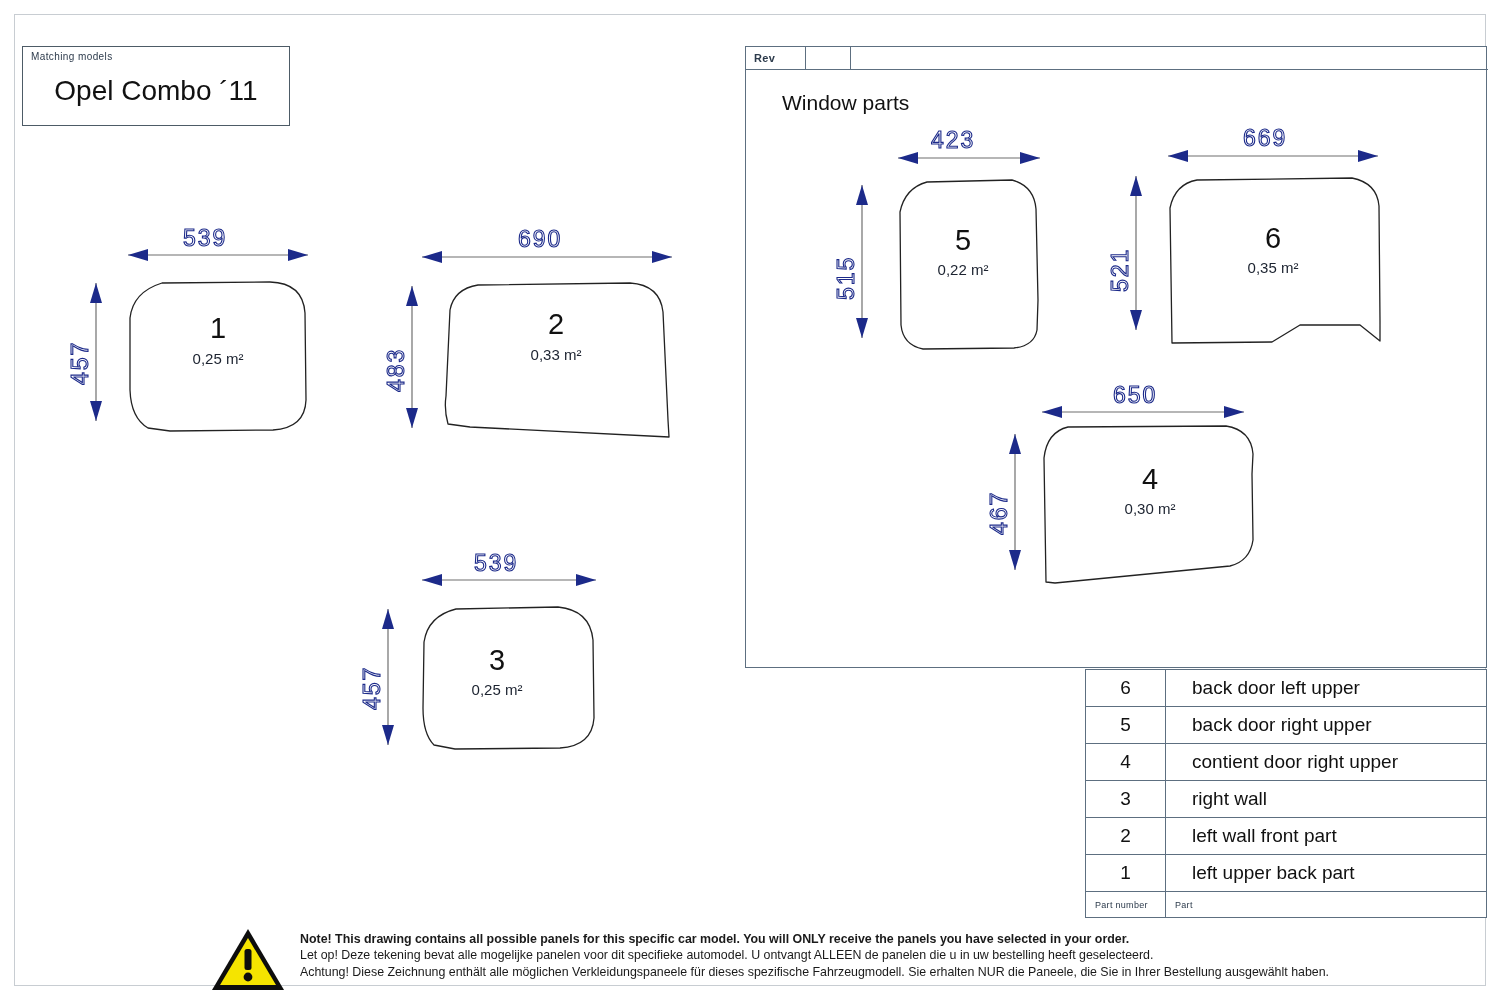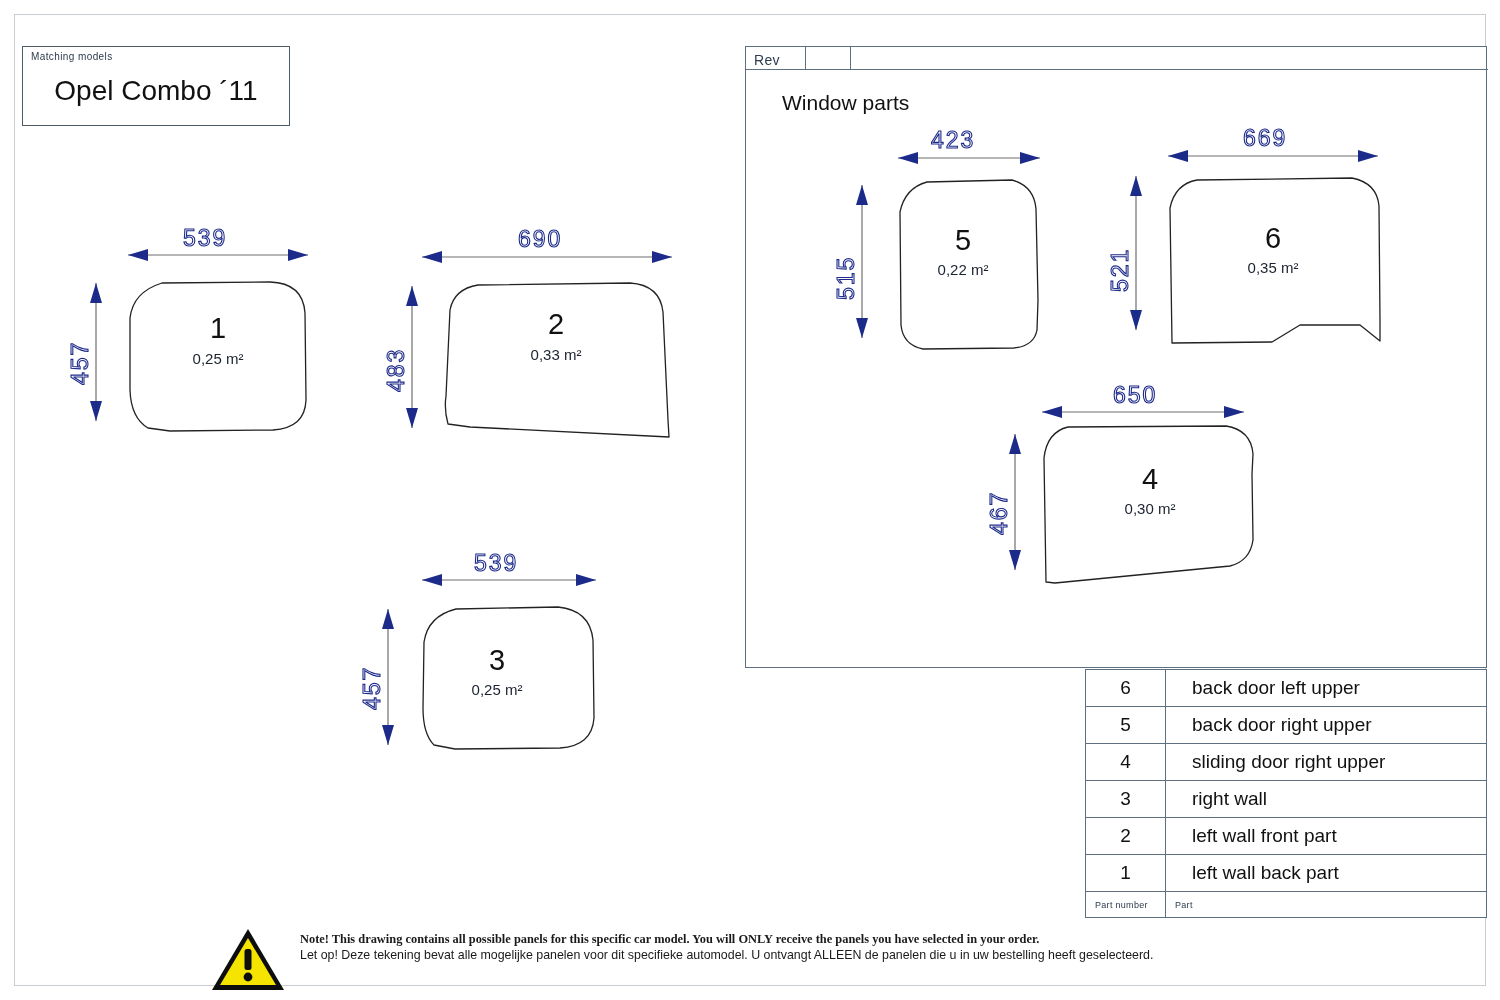--- a/index.html
+++ b/index.html
@@ -61,24 +61,25 @@
   #window-parts-header {
     position: absolute;
     left: 0; top: 0;
     width: 742px; height: 23px;
     border-bottom: 1px solid #5d6f80;
   }
   .wp-head-cell {
     position: absolute;
     top: 0; height: 22px;
     border-right: 1px solid #5d6f80;
-    font-size: 14px;
+    font-size: 11px;
     color: #2d3b4c;
     padding: 5px 0 0 8px;
     letter-spacing: .3px;
+    font-weight: bold;
   }
   #wp-head-rev  { left: 0;  width: 60px; }
   #wp-head-mid  { left: 60px; width: 45px; }
   #window-parts-title {
     position: absolute;
     left: 36px; top: 44px;
     font-size: 21px;
     color: #111;
   }
 
@@ -168,21 +169,21 @@
     flex: 1 1 auto;
     padding-top: 6px;
   }
   .notice-line {
     font-size: 12.4px;
     line-height: 16.4px;
     color: #1a1a1a;
     white-space: nowrap;
     font-family: "Liberation Sans", sans-serif;
   }
-  .notice-line.primary { font-weight: bold; font-family: Liberation Serif, serif; }
+  .notice-line.primary { font-weight: bold; }
 </style>
 </head>
 <body>
 
 <div id="sheet">
 
   <div id="outer-frame"></div>
 
   <div id="matching-models-block">
     <div id="matching-models-label">Matching models</div>
@@ -298,47 +299,48 @@
       <tr>
         <td class="num-cell">6</td>
         <td class="name-cell">back door left upper</td>
       </tr>
       <tr>
         <td class="num-cell">5</td>
         <td class="name-cell">back door right upper</td>
       </tr>
       <tr>
         <td class="num-cell">4</td>
-        <td class="name-cell">sliding door right upper</td>
+        <td class="name-cell">contient door right upper</td>
       </tr>
       <tr>
         <td class="num-cell">3</td>
         <td class="name-cell">right wall</td>
       </tr>
       <tr>
         <td class="num-cell">2</td>
         <td class="name-cell">left wall front part</td>
       </tr>
       <tr>
         <td class="num-cell">1</td>
-        <td class="name-cell">left wall back part</td>
+        <td class="name-cell">left upper back part</td>
       </tr>
       <tr class="header-row">
         <td class="num-cell">Part number</td>
         <td class="name-cell">Part</td>
       </tr>
     </tbody>
   </table>
 
   <div id="footer-notice">
     <svg id="warning-icon" width="76" height="66" viewBox="0 0 76 66">
       <polygon points="38,2 74,63 2,63" fill="#0d0d0d"></polygon>
       <polygon points="38,11 66,58 10,58" fill="#f5e400"></polygon>
       <rect x="34.5" y="22" width="7" height="21" rx="2.5" fill="#0d0d0d"></rect>
       <circle cx="38" cy="50" r="4.4" fill="#0d0d0d"></circle>
     </svg>
     <div id="notice-lines">
       <div class="notice-line primary">Note! This drawing contains all possible panels for this specific car model. You will ONLY receive the panels you have selected in your order.</div>
       <div class="notice-line">Let op! Deze tekening bevat alle mogelijke panelen voor dit specifieke automodel. U ontvangt ALLEEN de panelen die u in uw bestelling heeft geselecteerd.</div>
+      <div class="notice-line">Achtung! Diese Zeichnung enthält alle möglichen Verkleidungspaneele für dieses spezifische Fahrzeugmodell. Sie erhalten NUR die Paneele, die Sie in Ihrer Bestellung ausgewählt haben.</div>
     </div>
   </div>
 
 </div>
 
 </body></html>

